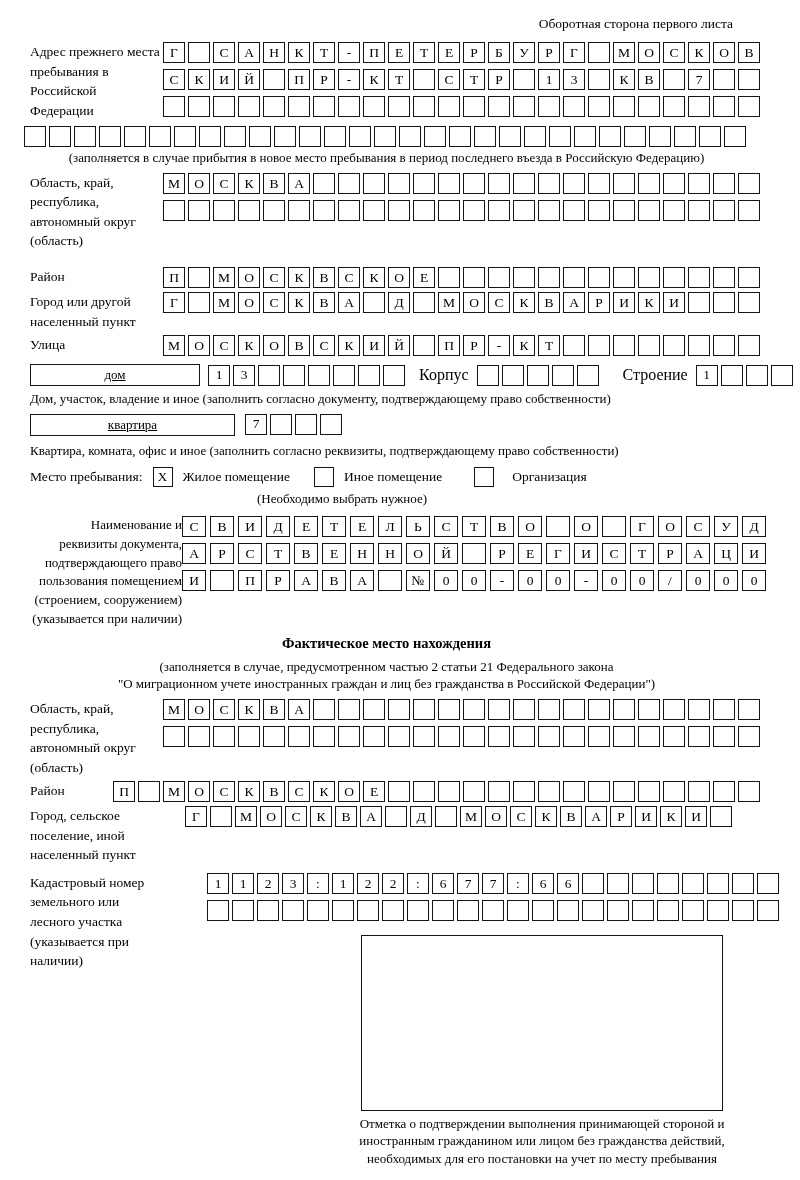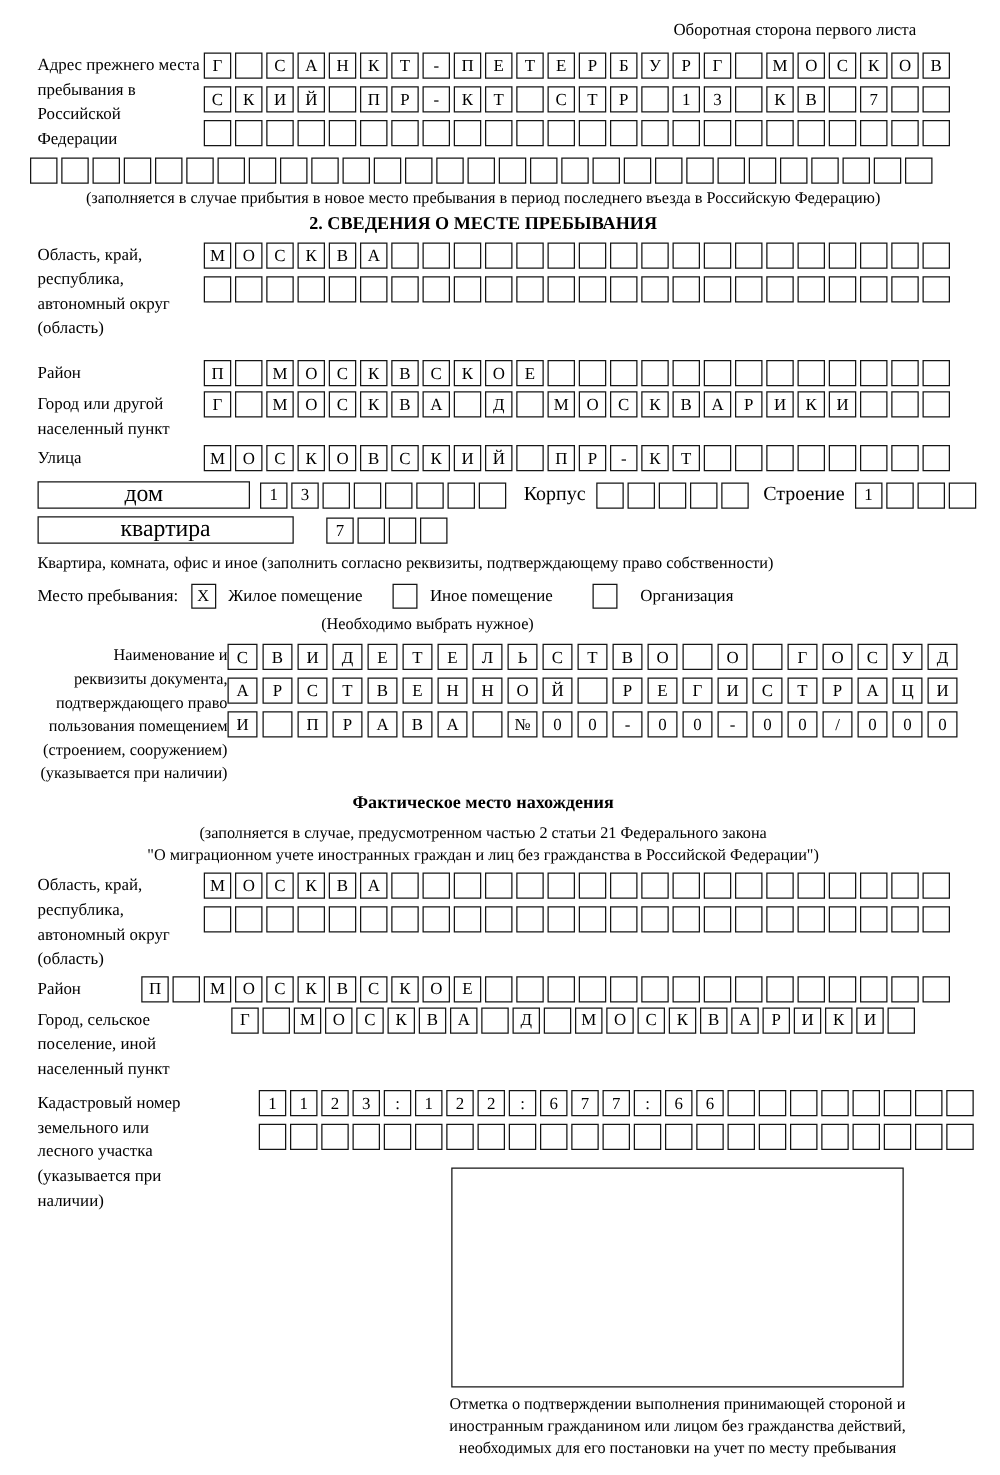--- a/index.html
+++ b/index.html
@@ -13,21 +13,21 @@
   .lblcol.doc{width:152px;font-size:13px;text-align:right;}
   .grid{display:flex;flex-direction:column;gap:6px;}
   .cellrow{display:flex;gap:3px;}
   .cell{box-sizing:border-box;flex:none;width:22px;height:21px;border:1.5px solid #151515;background:#fff;
         display:inline-flex;align-items:center;justify-content:center;font-size:13.5px;line-height:1;}
   .wide .cell{width:24px;}
   .wide.cellrow, .wide .cellrow{gap:4px;}
   .caption{font-size:13px;line-height:1.35;}
   .caption.center{text-align:center;}
   .sec-title{font-weight:bold;font-size:14.5px;text-align:center;}
-  .fieldbox{box-sizing:border-box;border:1.5px solid #151515;height:22px;display:flex;align-items:center;justify-content:center;font-size:19px;flex:none;}
+  .fieldbox{box-sizing:border-box;border:1.5px solid #151515;height:22px;display:flex;align-items:center;justify-content:center;font-size:13px;flex:none;text-decoration:underline;}
   .inline-lbl{font-size:16px;line-height:22px;white-space:nowrap;flex:none;}
   .chk{box-sizing:border-box;flex:none;width:20px;height:20px;border:1.5px solid #151515;display:inline-flex;align-items:center;justify-content:center;font-size:13px;}
   .stay-row{display:flex;align-items:center;gap:10px;font-size:13.5px;}
   .stamp-wrap{width:402px;margin-left:auto;margin-right:0;display:flex;flex-direction:column;align-items:center;}
   .stamp-box{box-sizing:border-box;width:362px;height:176px;border:1.6px solid #151515;background:#fff;}
   .stamp-caption{margin-top:4px;text-align:center;font-size:13px;line-height:1.35;width:402px;}
   .mt2{margin-top:2px;}.mt4{margin-top:4px;}.mt6{margin-top:6px;}.mt8{margin-top:8px;}.mt16{margin-top:16px;}.mt24{margin-top:10px;}
   .clip54{height:54px;gap:44px;}
 </style>
 </head>
@@ -146,21 +146,20 @@
       <span class="cell"></span>
       <span class="cell"></span>
       <span class="cell"></span>
       <span class="cell"></span>
       <span class="cell"></span>
       <span class="cell"></span>
       <span class="cell"></span>
     </div>
   <div class="caption center mt2">(заполняется в случае прибытия в новое место пребывания в период последнего въезда в Российскую Федерацию)</div>
 
-  <div class="sec-title mt4">2. СВЕДЕНИЯ О МЕСТЕ ПРЕБЫВАНИЯ</div>
 
   <div class="row mt6">
     <div class="lblcol">Область, край, республика, автономный округ (область)</div>
     <div class="grid">
       <div class="cellrow">
           <span class="cell">М</span>
           <span class="cell">О</span>
           <span class="cell">С</span>
           <span class="cell">К</span>
           <span class="cell">В</span>
@@ -316,30 +315,31 @@
         <span class="cell"></span>
       </div>
     <div class="inline-lbl" style="margin-left:6px;">Корпус</div>
     <div class="cellrow">
         <span class="cell"></span>
         <span class="cell"></span>
         <span class="cell"></span>
         <span class="cell"></span>
         <span class="cell"></span>
       </div>
-    <div class="inline-lbl" style="margin-left:4px;">Строение</div>
+    <div class="inline-lbl" style="margin-left:16px;">Строение</div>
     <div class="cellrow">
         <span class="cell">1</span>
         <span class="cell"></span>
         <span class="cell"></span>
         <span class="cell"></span>
       </div>
   </div>
-
-  <div class="row mt6" style="align-items:flex-end;gap:26px;">
+  <div class="caption mt4">Дом, участок, владение и иное (заполнить согласно документу, подтверждающему право собственности)</div>
+
+  <div class="row mt6" style="align-items:flex-start;gap:10px;">
     <div class="fieldbox" style="width:205px;">квартира</div>
     <div class="cellrow">
         <span class="cell">7</span>
         <span class="cell"></span>
         <span class="cell"></span>
         <span class="cell"></span>
       </div>
   </div>
   <div class="caption mt6">Квартира, комната, офис и иное (заполнить согласно реквизиты, подтверждающему право собственности)</div>
 

